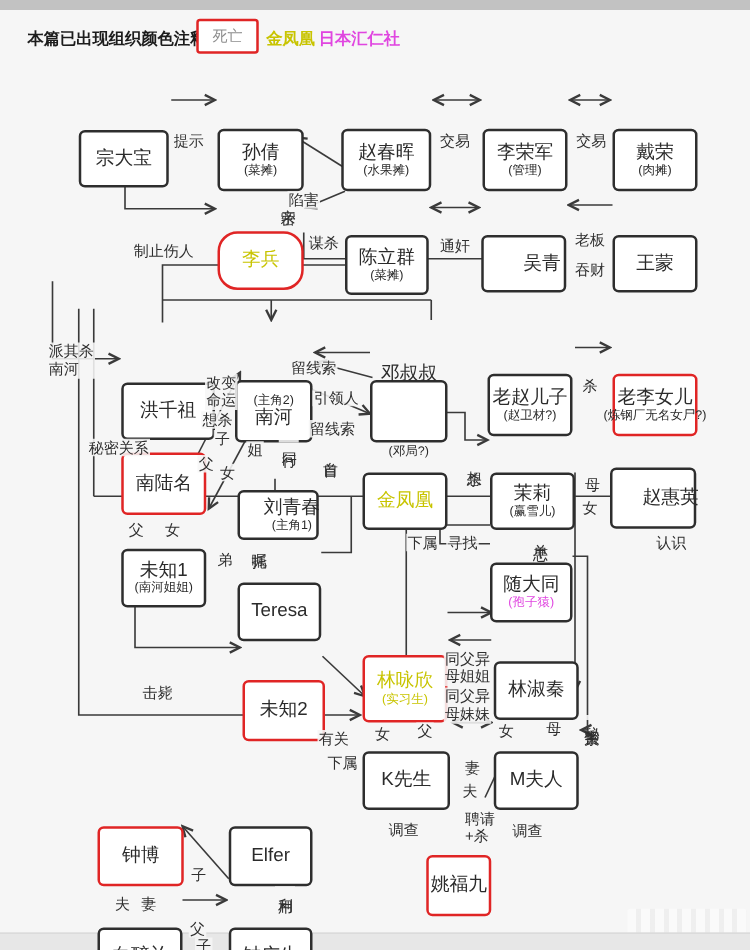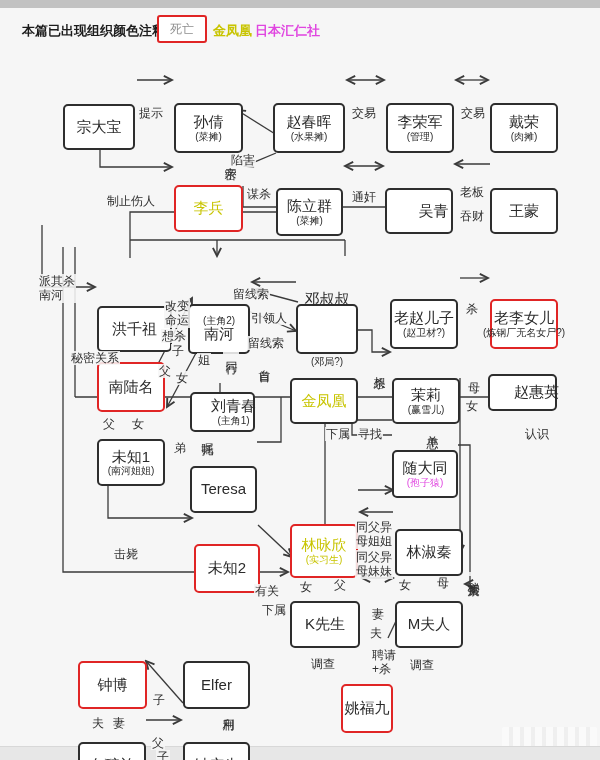--- a/index.html
+++ b/index.html
@@ -120,21 +120,21 @@
         <div class="sub">(水果摊)</div>
       </div>
       <div class="node" style="left: 386px; top: 57px; width: 68px; height: 50px;">
         <div class="nm">李荣军</div>
         <div class="sub">(管理)</div>
       </div>
       <div class="node" style="left: 490px; top: 57px; width: 68px; height: 50px;">
         <div class="nm">戴荣</div>
         <div class="sub">(肉摊)</div>
       </div>
-      <div class="node red" style="left: 174px; top: 139px; width: 69px; height: 47px;">
+      <div class="node red" style="left: 174px; top: 139px; width: 69px; height: 47px; border-radius: 16px;">
         <div class="nm c-yellow">李兵</div>
       </div>
       <div class="node" style="left: 276px; top: 142px; width: 67px; height: 48px;">
         <div class="nm">陈立群</div>
         <div class="sub">(菜摊)</div>
       </div>
       <div class="node" style="left: 385px; top: 142px; width: 68px; height: 46px; padding-left: 29px;">
         <div class="nm">吴青</div>
       </div>
       <div class="node" style="left: 490px; top: 142px; width: 68px; height: 46px;">
@@ -166,21 +166,21 @@
         <div class="nm">刘青春</div>
         <div class="sub">(主角1)</div>
       </div>
       <div class="node" style="left: 290px; top: 332px; width: 68px; height: 46px;">
         <div class="nm c-yellow">金凤凰</div>
       </div>
       <div class="node" style="left: 392px; top: 332px; width: 68px; height: 46px;">
         <div class="nm">茉莉</div>
         <div class="sub">(赢雪儿)</div>
       </div>
-      <div class="node" style="left: 488px; top: 328px; width: 69px; height: 37px; padding-left: 28px;">
+      <div class="node" style="left: 488px; top: 328px; width: 69px; height: 49px; padding-left: 28px;">
         <div class="nm">赵惠英</div>
       </div>
       <div class="node" style="left: 97px; top: 393px; width: 68px; height: 47px;">
         <div class="nm">未知1</div>
         <div class="sub">(南河姐姐)</div>
       </div>
       <div class="node" style="left: 190px; top: 420px; width: 67px; height: 47px;">
         <div class="nm">Teresa</div>
       </div>
       <div class="node" style="left: 392px; top: 404px; width: 66px; height: 48px;">

